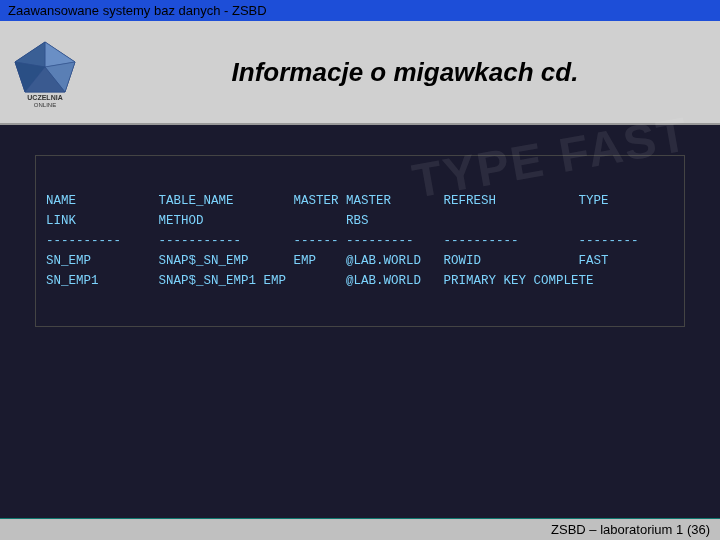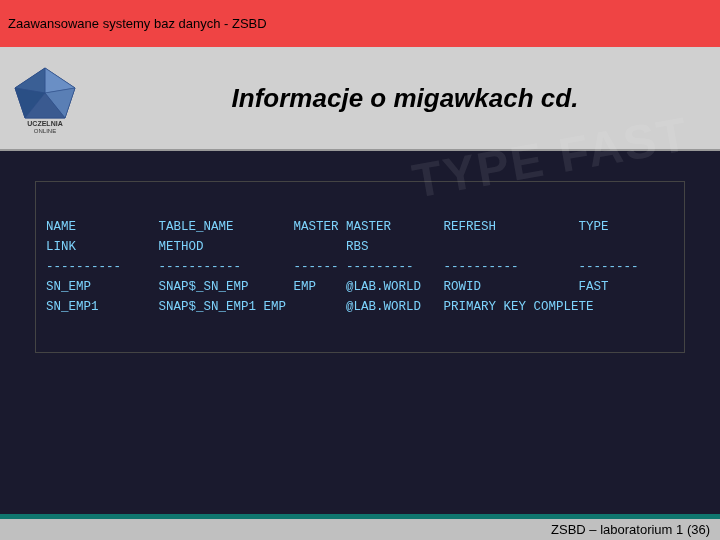--- a/index.html
+++ b/index.html
@@ -7,22 +7,22 @@
       width: 720px;
       height: 540px;
       background: #1a1a2e;
       font-family: Arial, sans-serif;
       overflow: hidden;
       position: relative;
     }
 
     
     #top-bar {
-      background: #ef4444;
-      padding: 16px 8px;
+      background: #1d4ed8;
+      padding: 3px 8px;
       font-size: 13px;
       color: #000;
       font-weight: normal;
     }
 
     
     #header {
       background: #d0d0d0;
       display: flex;
       align-items: center;
@@ -75,21 +75,21 @@
     #footer {
       position: absolute;
       bottom: 0;
       left: 0;
       right: 0;
       background: #c0c0c0;
       padding: 3px 10px;
       text-align: right;
       font-size: 13px;
       color: #000;
-      border-top: 5px solid #0f766e;
+      border-top: 1px solid #0f766e;
     }
 
     
     #type-fast-overlay {
       position: absolute;
       right: 30px;
       top: 130px;
       color: rgba(255,255,255,0.08);
       font-size: 48px;
       font-weight: bold;

